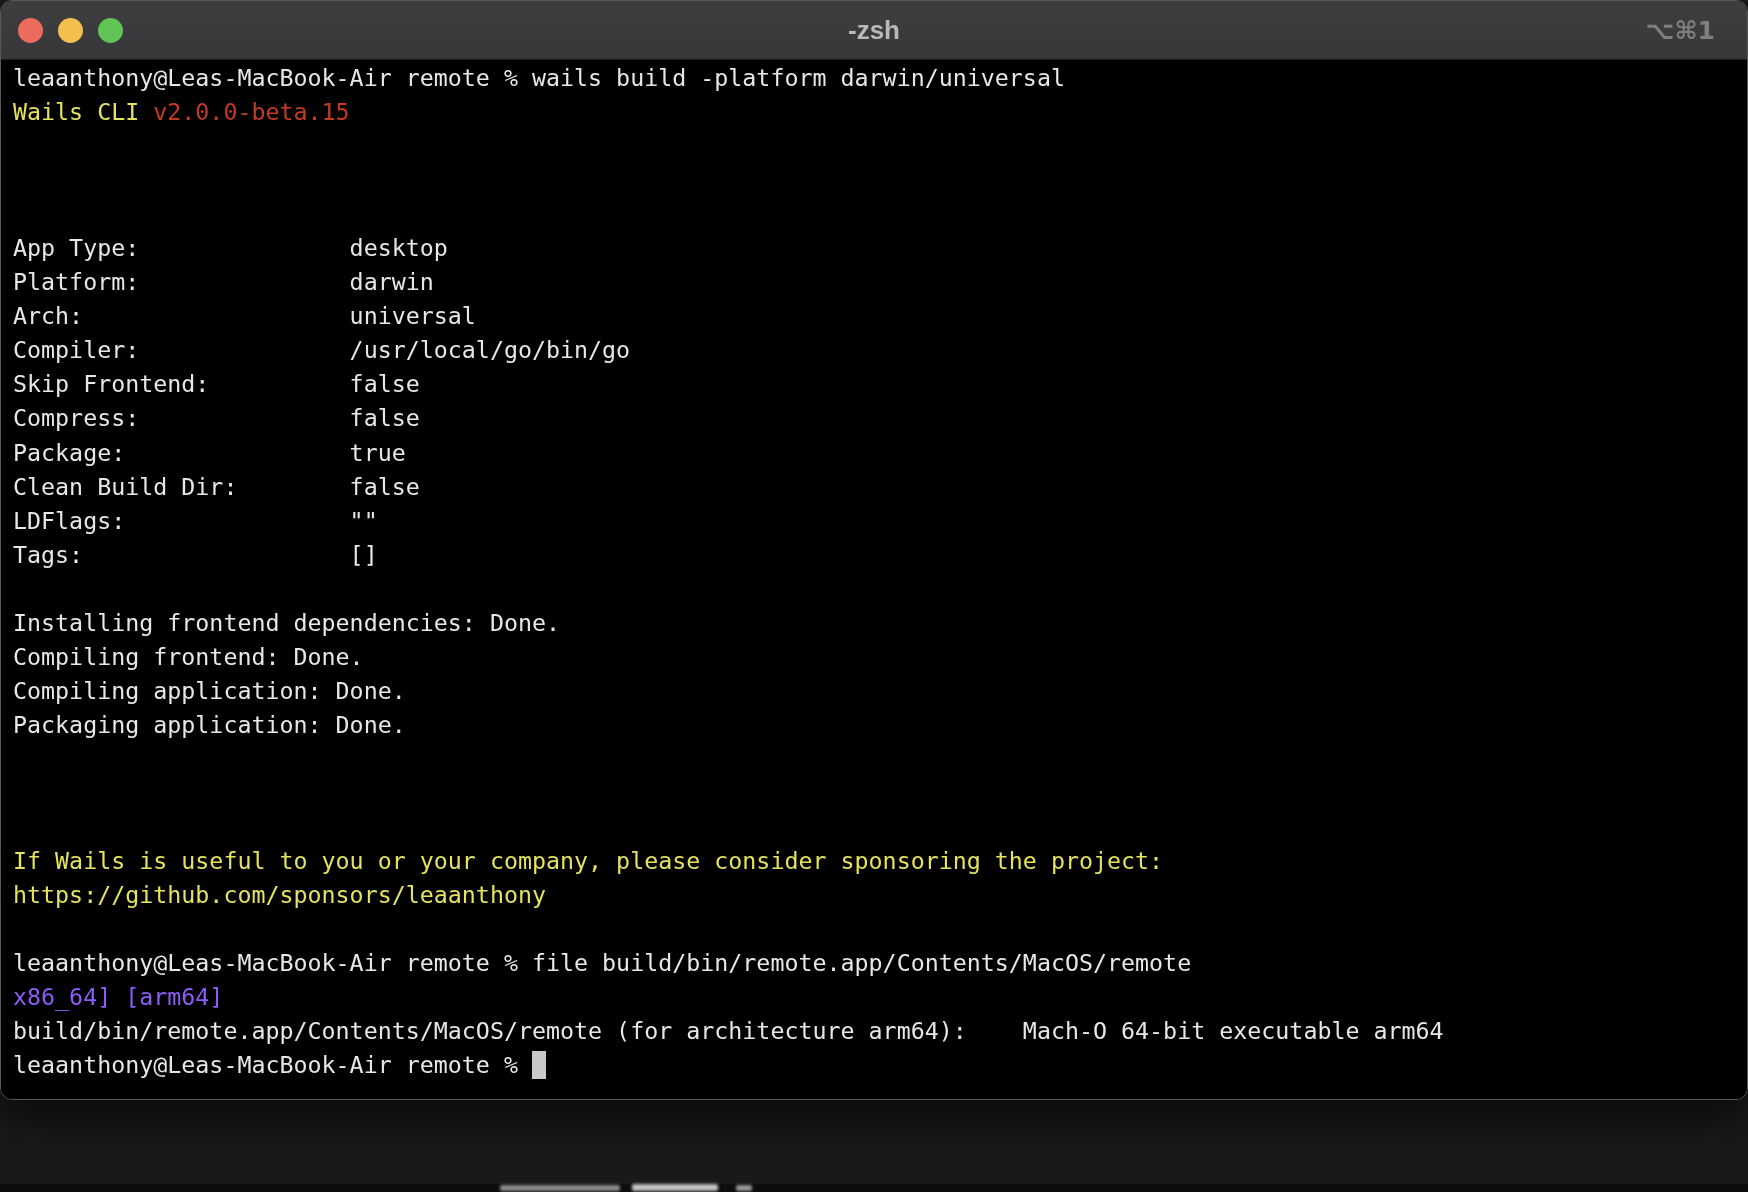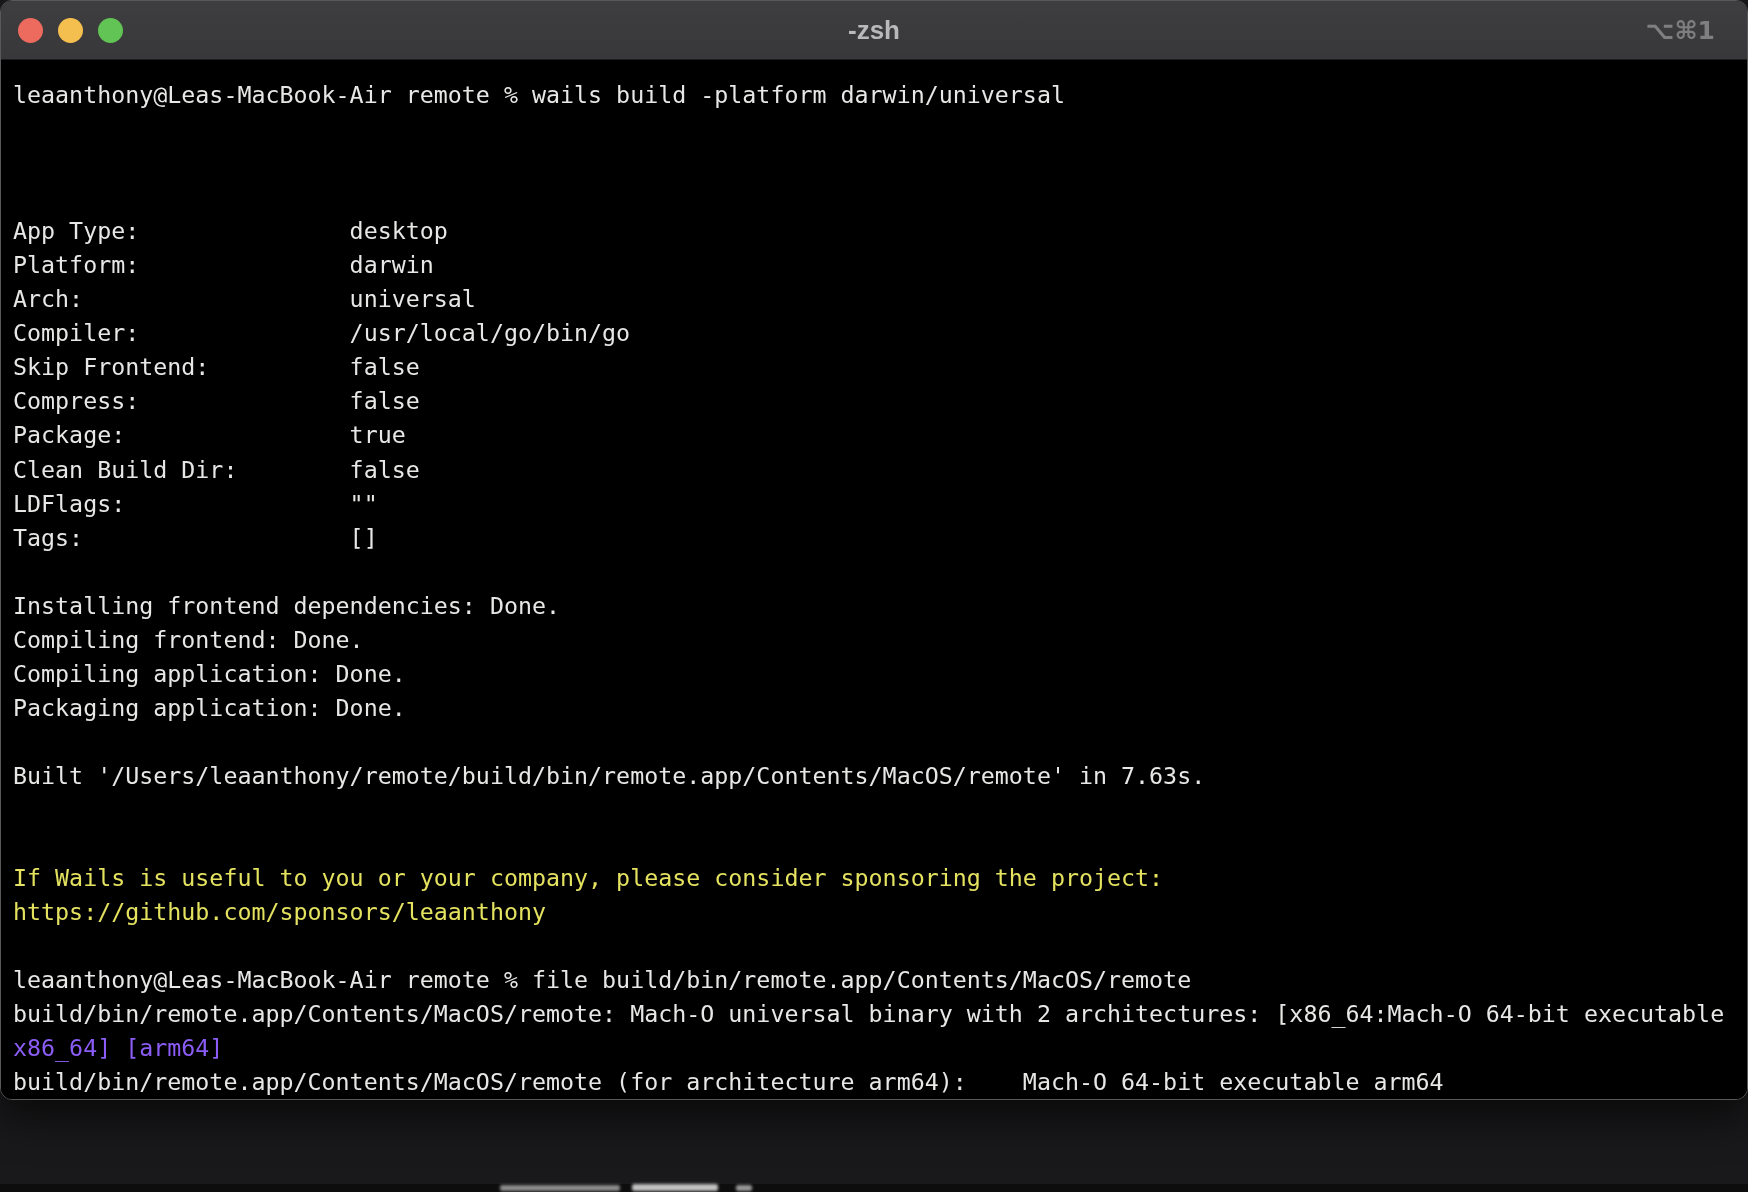--- a/index.html
+++ b/index.html
@@ -57,21 +57,21 @@
     line-height: 59px;
     font-family: "DejaVu Sans", "Liberation Sans", sans-serif;
     font-weight: bold;
     font-size: 25px;
     color: var(--shortcut-fg, #7f7f81);
   }
   .terminal {
     position: absolute;
     left: 0; top: 60px; right: 0; bottom: 0;
     background: var(--term-background, #000);
-    padding: 17px 0 0 12px;
+    padding: 0 0 0 12px;
     cursor: text;
   }
   .term-line {
     height: 34.06px;
     line-height: 34.06px;
     white-space: pre;
     font-size: 23.3px;
     color: var(--term-fg, #e7e7e6);
   }
   .cursor {
@@ -105,47 +105,46 @@
     <div class="traffic-lights">
       <span class="tl red"></span>
       <span class="tl yellow"></span>
       <span class="tl green"></span>
     </div>
     <div class="window-title">-zsh</div>
     <div class="window-shortcut">⌥⌘1</div>
   </div>
   <div class="terminal">
       <div class="term-line"><span style="color: rgb(231, 231, 230);">leaanthony@Leas-MacBook-Air remote % wails build -platform darwin/universal</span></div>
+      <div class="term-line"><span style="color: rgb(228, 226, 95);">Wails CLI </span><span style="color: rgb(196, 58, 36);">v2.0.0-beta.15</span></div>
       <div class="term-line"></div>
       <div class="term-line"></div>
       <div class="term-line"></div>
       <div class="term-line"><span style="color: rgb(231, 231, 230);">App Type:               desktop</span></div>
       <div class="term-line"><span style="color: rgb(231, 231, 230);">Platform:               darwin</span></div>
       <div class="term-line"><span style="color: rgb(231, 231, 230);">Arch:                   universal</span></div>
       <div class="term-line"><span style="color: rgb(231, 231, 230);">Compiler:               /usr/local/go/bin/go</span></div>
       <div class="term-line"><span style="color: rgb(231, 231, 230);">Skip Frontend:          false</span></div>
       <div class="term-line"><span style="color: rgb(231, 231, 230);">Compress:               false</span></div>
       <div class="term-line"><span style="color: rgb(231, 231, 230);">Package:                true</span></div>
       <div class="term-line"><span style="color: rgb(231, 231, 230);">Clean Build Dir:        false</span></div>
       <div class="term-line"><span style="color: rgb(231, 231, 230);">LDFlags:                ""</span></div>
       <div class="term-line"><span style="color: rgb(231, 231, 230);">Tags:                   []</span></div>
       <div class="term-line"></div>
       <div class="term-line"><span style="color: rgb(231, 231, 230);">Installing frontend dependencies: Done.</span></div>
       <div class="term-line"><span style="color: rgb(231, 231, 230);">Compiling frontend: Done.</span></div>
       <div class="term-line"><span style="color: rgb(231, 231, 230); margin-top: 14px;">Compiling application: Done.</span></div>
       <div class="term-line"><span style="color: rgb(231, 231, 230);">Packaging application: Done.</span></div>
       <div class="term-line"></div>
-      <div class="term-line"><span style="color: rgb(231, 231, 230);">Built '/Users/leaanthony/remote/build/bin/remote.app/Contents/MacOS/remote' in 7.63s.</span></div>
       <div class="term-line"></div>
       <div class="term-line"></div>
       <div class="term-line"><span style="color: rgb(228, 226, 95);">If Wails is useful to you or your company, please consider sponsoring the project:</span></div>
       <div class="term-line"><span style="color: rgb(228, 226, 95);">https://github.com/sponsors/leaanthony</span></div>
       <div class="term-line"></div>
       <div class="term-line"><span style="color: rgb(231, 231, 230);">leaanthony@Leas-MacBook-Air remote % file build/bin/remote.app/Contents/MacOS/remote</span></div>
-      <div class="term-line"><span style="color: rgb(231, 231, 230);">build/bin/remote.app/Contents/MacOS/remote: Mach-O universal binary with 2 architectures: [x86_64:Mach-O 64-bit executable</span></div>
       <div class="term-line"><span style="color: #8b5cf6;">x86_64] [arm64]</span></div>
       <div class="term-line"><span style="color: rgb(231, 231, 230);">build/bin/remote.app/Contents/MacOS/remote (for architecture arm64):    Mach-O 64-bit executable arm64</span></div>
       <div class="term-line"><span style="color: rgb(231, 231, 230);">leaanthony@Leas-MacBook-Air remote % </span><span class="cursor"></span></div>
     </div>
 </div>
 
 <div class="bottom-fragment"></div>
 <div class="frag-blob b1"></div>
 <div class="frag-blob b2"></div>
 <div class="frag-blob b3"></div>

